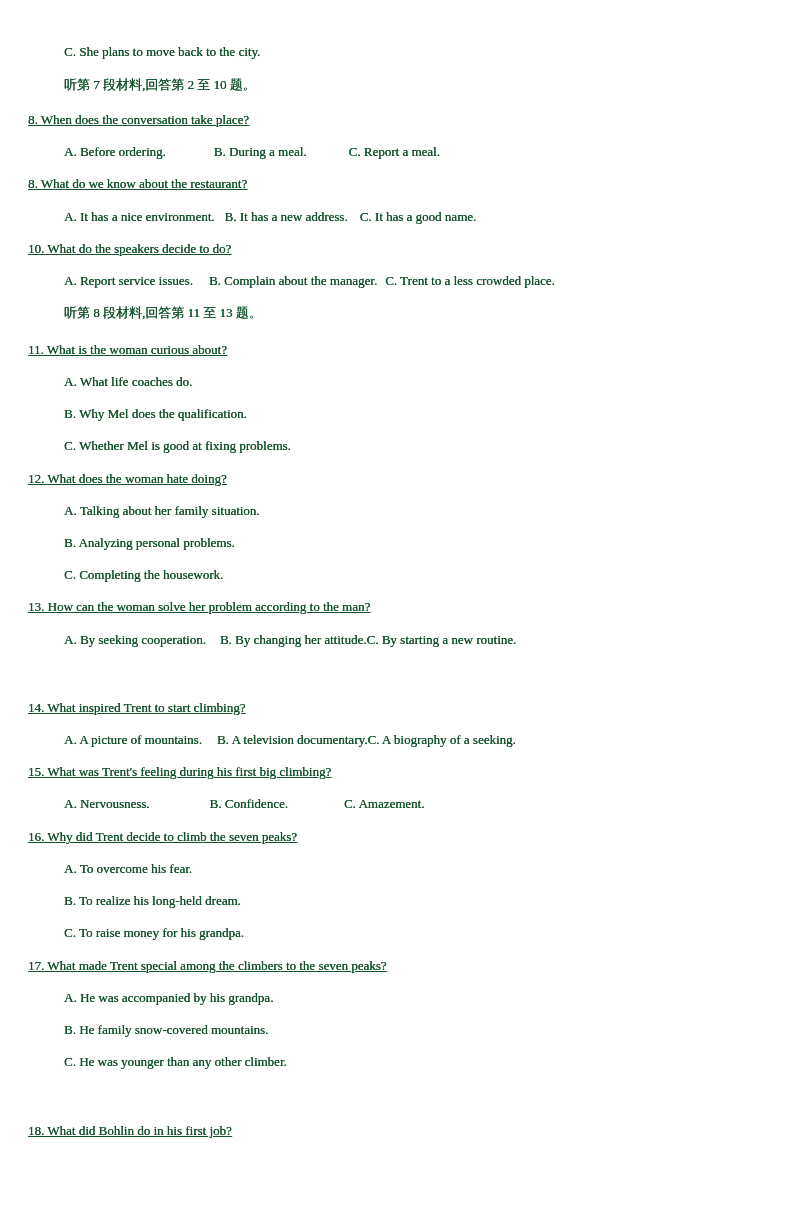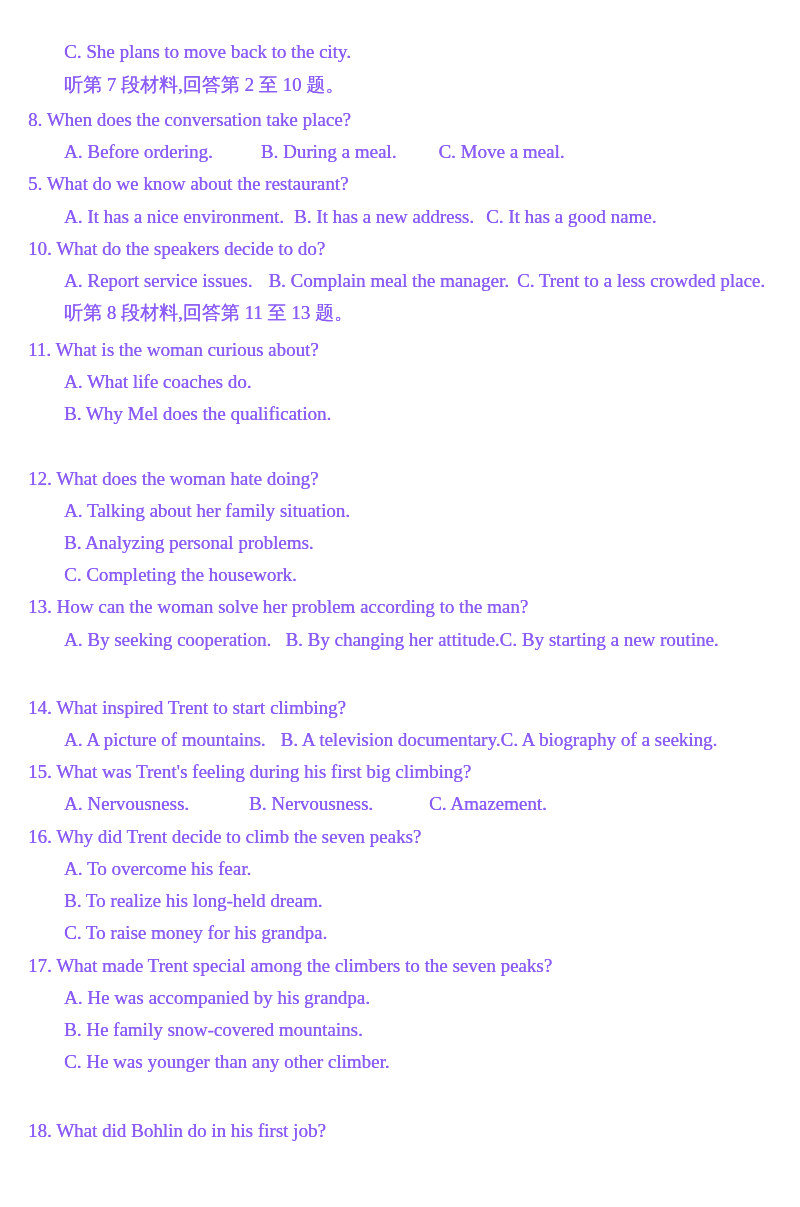--- a/index.html
+++ b/index.html
@@ -7,71 +7,72 @@
     padding: 0;
     background: #ffffff;
   }
   .page {
     position: relative;
     width: 800px;
     height: 1207px;
     background: #ffffff;
     overflow: hidden;
     font-family: "Liberation Serif", "DejaVu Serif", serif;
-    font-size: 19px;
-    color: #8b5cf6;
+    font-size: 13px;
+    color: #14532d;
     text-shadow: 0.25px 0 0 currentColor; 
   }
   .line {
     position: absolute;
     height: 32px;
     line-height: 32px;
     white-space: nowrap;
   }
-  .q   { left: 28px; }   
+  .q   { left: 28px; text-decoration: underline; }   
   .ind { left: 64px; }   
   .gap { display: inline-block; height: 1px; vertical-align: baseline; }
 </style>
 </head>
 <body>
 
 <div class="page">
 
   <div class="line ind" style="top:36px">C. She plans to move back to the city.</div>
   <div class="line ind" style="top:69px">听第 7 段材料,回答第 2 至 10 题。</div>
 
   <div class="line q" style="top:104px">8. When does the conversation take place?</div>
-  <div class="line ind" style="top:136px"><span>A. Before ordering.</span><span class="gap" style="width:48px"></span><span>B. During a meal.</span><span class="gap" style="width:42px"></span><span>C. Move a meal.</span></div>
+  <div class="line ind" style="top:136px"><span>A. Before ordering.</span><span class="gap" style="width:48px"></span><span>B. During a meal.</span><span class="gap" style="width:42px"></span><span>C. Report a meal.</span></div>
 
-  <div class="line q" style="top:168px">5. What do we know about the restaurant?</div>
+  <div class="line q" style="top:168px">8. What do we know about the restaurant?</div>
   <div class="line ind" style="top:201px"><span>A. It has a nice environment.</span><span class="gap" style="width:10px"></span><span>B. It has a new address.</span><span class="gap" style="width:12px"></span><span>C. It has a good name.</span></div>
 
   <div class="line q" style="top:233px">10. What do the speakers decide to do?</div>
-  <div class="line ind" style="top:265px"><span>A. Report service issues.</span><span class="gap" style="width:16px"></span><span>B. Complain meal the manager.</span><span class="gap" style="width:8px"></span><span>C. Trent to a less crowded place.</span></div>
+  <div class="line ind" style="top:265px"><span>A. Report service issues.</span><span class="gap" style="width:16px"></span><span>B. Complain about the manager.</span><span class="gap" style="width:8px"></span><span>C. Trent to a less crowded place.</span></div>
 
   <div class="line ind" style="top:297px">听第 8 段材料,回答第 11 至 13 题。</div>
 
   <div class="line q" style="top:334px">11. What is the woman curious about?</div>
   <div class="line ind" style="top:398px">B. Why Mel does the qualification.</div>
   <div class="line ind" style="top:366px">A. What life coaches do.</div>
+  <div class="line ind" style="top:430px">C. Whether Mel is good at fixing problems.</div>
 
   <div class="line q" style="top:463px">12. What does the woman hate doing?</div>
   <div class="line ind" style="top:495px">A. Talking about her family situation.</div>
   <div class="line ind" style="top:527px">B. Analyzing personal problems.</div>
   <div class="line ind" style="top:559px">C. Completing the housework.</div>
 
   <div class="line q" style="top:591px">13. How can the woman solve her problem according to the man?</div>
   <div class="line ind" style="top:624px"><span>A. By seeking cooperation.</span><span class="gap" style="width:14px"></span><span>B. By changing her attitude.</span><span>C. By starting a new routine.</span></div>
 
 
   <div class="line q" style="top:692px">14. What inspired Trent to start climbing?</div>
   <div class="line ind" style="top:724px"><span>A. A picture of mountains.</span><span class="gap" style="width:15px"></span><span>B. A television documentary.</span><span>C. A biography of a seeking.</span></div>
 
   <div class="line q" style="top:756px">15. What was Trent's feeling during his first big climbing?</div>
-  <div class="line ind" style="top:788px"><span>A. Nervousness.</span><span class="gap" style="width:60px"></span><span>B. Nervousness.</span><span class="gap" style="width:56px"></span><span>C. Amazement.</span></div>
+  <div class="line ind" style="top:788px"><span>A. Nervousness.</span><span class="gap" style="width:60px"></span><span>B. Confidence.</span><span class="gap" style="width:56px"></span><span>C. Amazement.</span></div>
 
   <div class="line q" style="top:821px">16. Why did Trent decide to climb the seven peaks?</div>
   <div class="line ind" style="top:853px">A. To overcome his fear.</div>
   <div class="line ind" style="top:885px">B. To realize his long-held dream.</div>
   <div class="line ind" style="top:917px">C. To raise money for his grandpa.</div>
 
   <div class="line q" style="top:950px">17. What made Trent special among the climbers to the seven peaks?</div>
   <div class="line ind" style="top:982px">A. He was accompanied by his grandpa.</div>
   <div class="line ind" style="top:1014px">B. He family snow-covered mountains.</div>
   <div class="line ind" style="top:1046px">C. He was younger than any other climber.</div>

